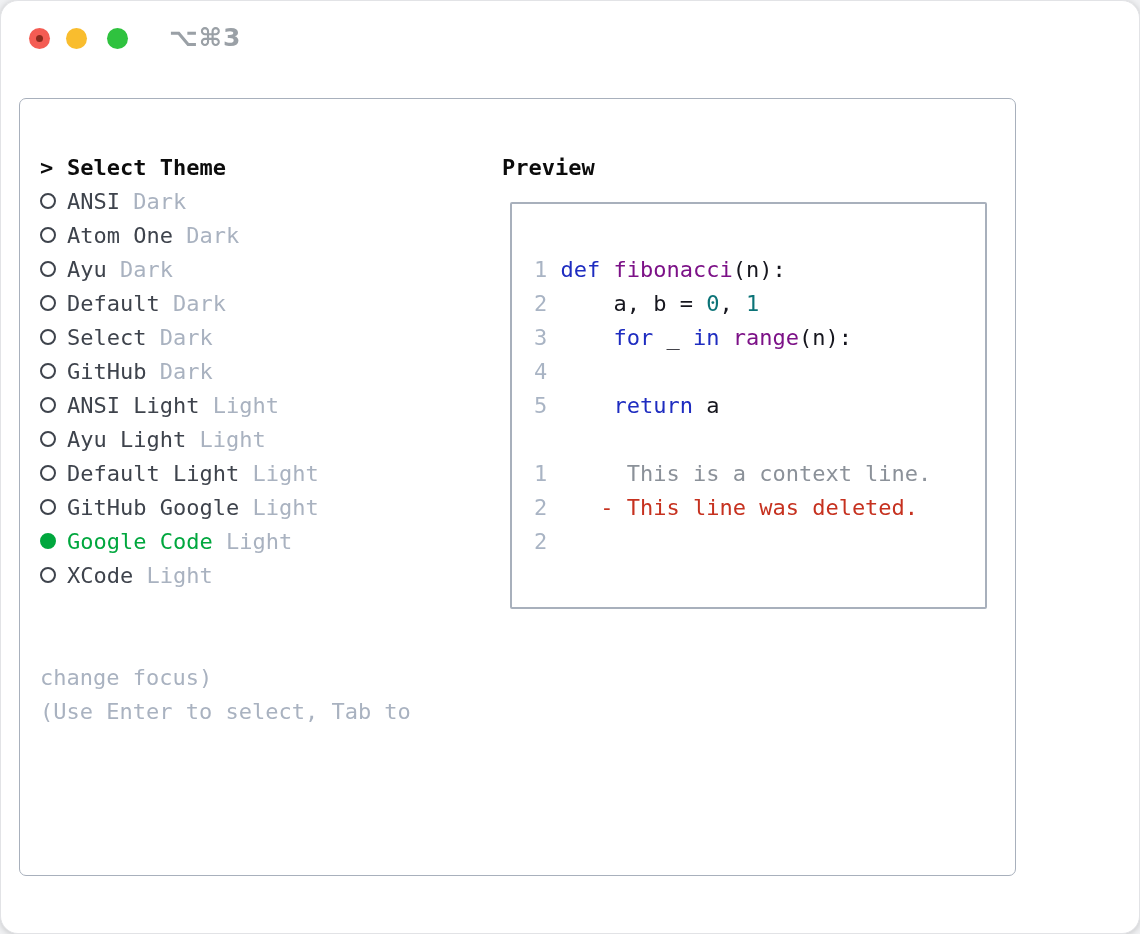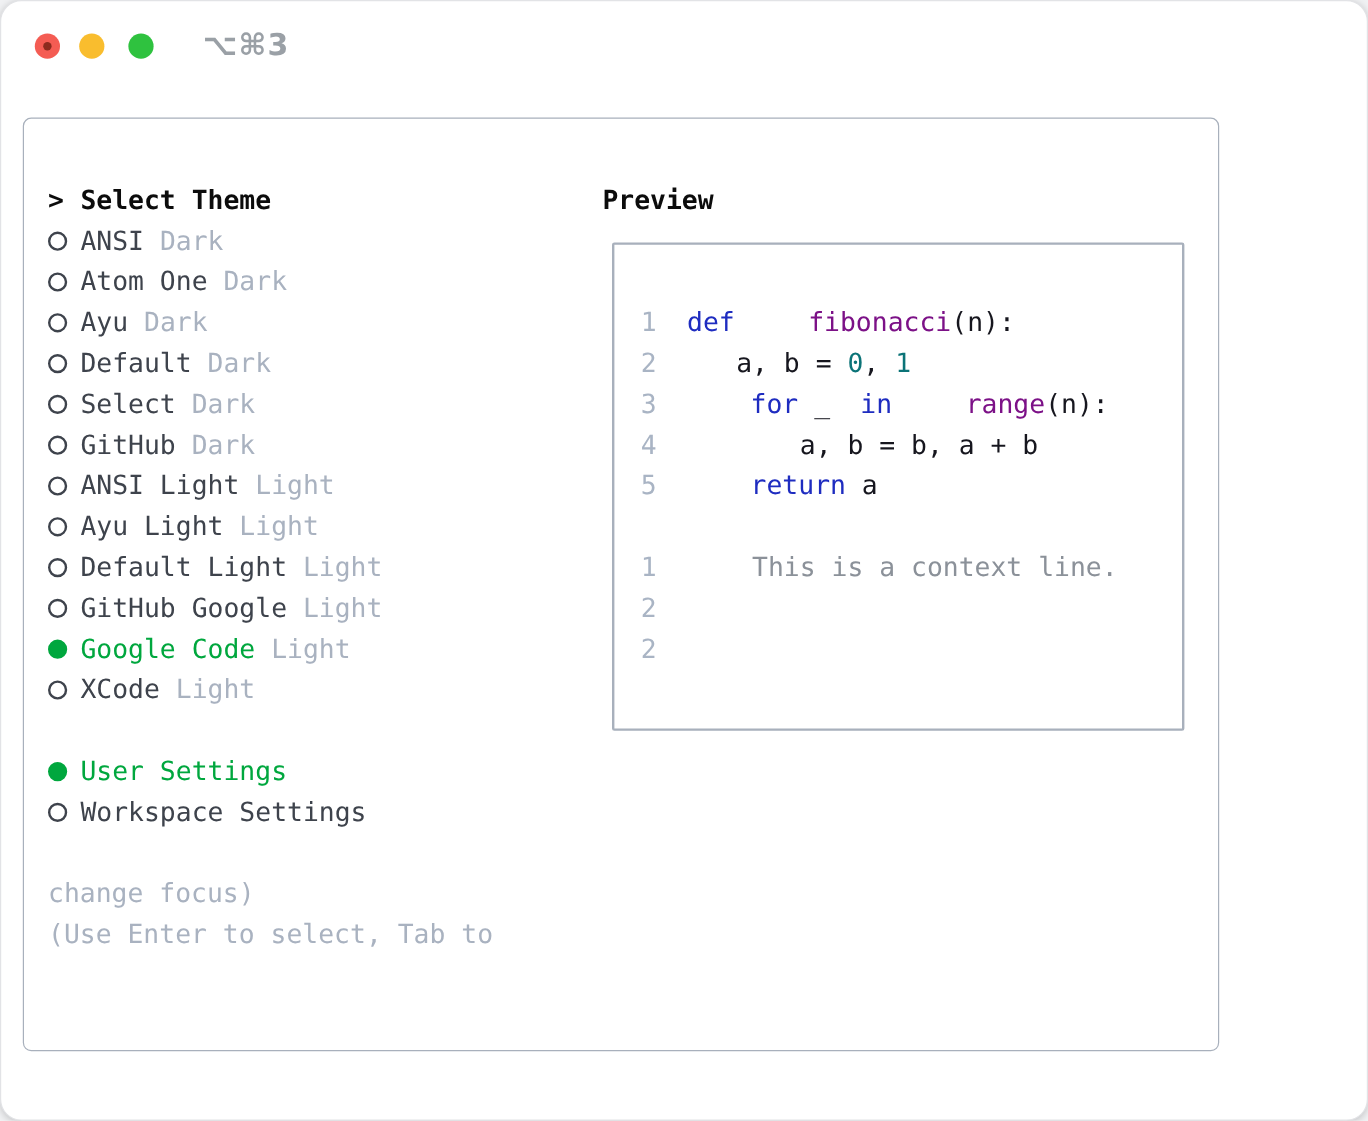--- a/index.html
+++ b/index.html
@@ -39,22 +39,22 @@
   .help{color:var(--dim-text);}
   
   .preview-header{position:absolute;left:482px;top:51px;}
   .preview-box{
     position:absolute;left:490px;top:103px;width:477px;height:407px;box-sizing:border-box;
     border:2px solid var(--panel-border);border-radius:2px;background:#fff;
     padding:48px 10px 0 22px;overflow:hidden;
   }
   .pline{height:34px;display:flex;align-items:center;font-size:22px;white-space:pre;}
   .ln{display:inline-block;width:2ch;color:var(--line-number);}
-  .c-kw{color:var(--keyword);margin-left:12px;}
-  .c-fn{color:var(--function);margin-left:48px;}
+  .c-kw{color:var(--keyword);}
+  .c-fn{color:var(--function);}
   .c-num{color:var(--number);}
   .c-pl{color:var(--plain);}
   .diff-context{color:var(--context);}
   .diff-deleted{color:var(--deleted);}
   .diff-added{color:var(--added);}
 </style>
 </head>
 <body>
 
 <div class="stage">
@@ -85,43 +85,39 @@
           <div class="row"><span class="marker-cell"><span class="dot"></span></span><span class="t-name">Select</span><span class="t-name"> </span><span class="t-variant">Dark</span></div>
           <div class="row"><span class="marker-cell"><span class="dot"></span></span><span class="t-name">GitHub</span><span class="t-name"> </span><span class="t-variant">Dark</span></div>
           <div class="row"><span class="marker-cell"><span class="dot"></span></span><span class="t-name">ANSI Light</span><span class="t-name"> </span><span class="t-variant">Light</span></div>
           <div class="row"><span class="marker-cell"><span class="dot"></span></span><span class="t-name">Ayu Light</span><span class="t-name"> </span><span class="t-variant">Light</span></div>
           <div class="row"><span class="marker-cell"><span class="dot"></span></span><span class="t-name">Default Light</span><span class="t-name"> </span><span class="t-variant">Light</span></div>
           <div class="row"><span class="marker-cell"><span class="dot"></span></span><span class="t-name">GitHub Google</span><span class="t-name"> </span><span class="t-variant">Light</span></div>
           <div class="row"><span class="marker-cell"><span class="dot filled"></span></span><span class="t-name sel">Google Code</span><span class="t-name"> </span><span class="t-variant">Light</span></div>
           <div class="row"><span class="marker-cell"><span class="dot"></span></span><span class="t-name">XCode</span><span class="t-name"> </span><span class="t-variant">Light</span></div>
         </div>
       <div class="row"></div>
-      <div id="apply-options">
-          <div class="row"><span class="marker-cell"><span class="dot filled"></span></span><span class="t-name sel">User Settings</span></div>
-          <div class="row"><span class="marker-cell"><span class="dot"></span></span><span class="t-name">Workspace Settings</span></div>
-        </div>
       <div class="row"></div>
       <div id="help-lines">
           <div class="row help">change focus)</div>
           <div class="row help">(Use Enter to select, Tab to</div>
         </div>
     </div>
 
     <div class="preview-header row hdr">Preview</div>
 
     <div class="preview-box">
       <div id="code-lines">
           <div class="pline"><span class="ln">1</span><span class="c-kw">def</span><span class="c-pl"> </span><span class="c-fn">fibonacci</span><span class="c-pl">(n):</span></div>
           <div class="pline"><span class="ln">2</span><span class="c-pl">    a, b = </span><span class="c-num">0</span><span class="c-pl">, </span><span class="c-num">1</span></div>
           <div class="pline"><span class="ln">3</span><span class="c-pl">    </span><span class="c-kw">for</span><span class="c-pl"> _ </span><span class="c-kw">in</span><span class="c-pl"> </span><span class="c-fn">range</span><span class="c-pl">(n):</span></div>
-          <div class="pline"><span class="ln">4</span><span class="c-pl">        a, b = b, a + b</span></div>
+          <div class="pline"><span class="ln">4</span></div>
           <div class="pline"><span class="ln">5</span><span class="c-pl">    </span><span class="c-kw">return</span><span class="c-pl"> a</span></div>
         </div>
       <div class="pline"></div>
       <div id="diff-lines">
           <div class="pline"><span class="ln">1</span><span class="diff-context">     This is a context line.</span></div>
-          <div class="pline"><span class="ln">2</span></div>
+          <div class="pline"><span class="ln">2</span><span class="diff-deleted">   - This line was deleted.</span></div>
           <div class="pline"><span class="ln">2</span></div>
         </div>
     </div>
 
   </div>
 </div>
 
 </body></html>

